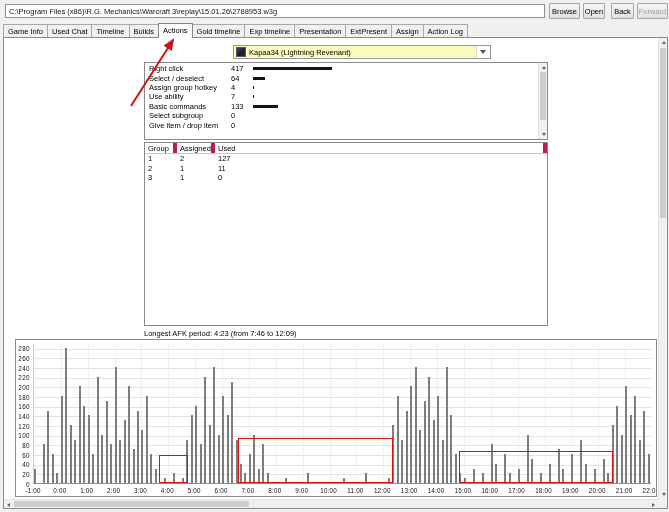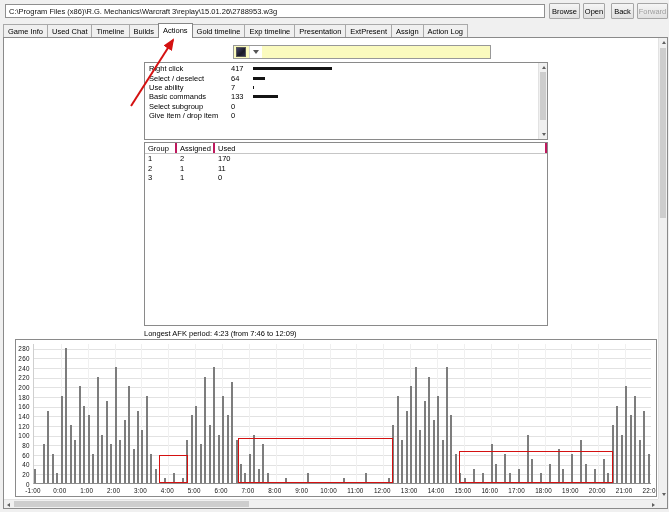--- a/index.html
+++ b/index.html
@@ -48,21 +48,21 @@
 .sb-thumb{position:absolute;background:#cdcdcd}
 .tri{display:block;width:0;height:0}
 .tri-up{border-left:2.5px solid transparent;border-right:2.5px solid transparent;border-bottom:3.5px solid #606060}
 .tri-down{border-left:2.5px solid transparent;border-right:2.5px solid transparent;border-top:3.5px solid #606060}
 .tri-left{border-top:2.5px solid transparent;border-bottom:2.5px solid transparent;border-right:3.5px solid #606060}
 .tri-right{border-top:2.5px solid transparent;border-bottom:2.5px solid transparent;border-left:3.5px solid #606060}
 
 
 .groups-table{position:absolute;left:140px;top:104px;width:404px;height:184px;border:1px solid #8a8a8a;background:#fff;font-size:7.5px;overflow:hidden}
 .ghead{display:flex;height:11px;align-items:center;border-bottom:1px solid #c6c6c6}
-.ghead .gcol{border-right:2px solid #be185d;height:100%;display:flex;align-items:center}
+.ghead .gcol{border-right:4px solid #be185d;height:100%;display:flex;align-items:center}
 .grow{display:flex;height:9.5px;align-items:center}
 .gcol0{width:32px;padding-left:3px}
 .gcol1{width:38px;padding-left:3px}
 .gcol2{flex:1;padding-left:3px}
 
 
 .afk-text{position:absolute;left:140px;top:291px;font-size:7.5px}
 
 
 .chart{position:absolute;left:11px;top:301px;width:642px;height:158px;border:1px solid #8a8a8a;background:#fff;overflow:hidden}
@@ -101,34 +101,40 @@
     <div class="tab">Presentation</div>
     <div class="tab">ExtPresent</div>
     <div class="tab">Assign</div>
     <div class="tab">Action Log</div>
   </div>
 
 <div class="panel">
 
   <div class="combo">
     <span class="player-icon"></span>
+    <span class="combo-text">Kapaa34 (Lightning Revenant)</span>
     <span class="combo-btn"></span>
   </div>
 
   <div class="stats-list">
     <div class="stats-rows">
         <div class="stat-row">
           <div class="stat-label">Right click</div>
           <div class="stat-value">417</div>
           <div class="stat-bar" style="width: 79.23px;"></div>
         </div>
         <div class="stat-row">
           <div class="stat-label">Select / deselect</div>
           <div class="stat-value">64</div>
           <div class="stat-bar" style="width: 12.16px;"></div>
+        </div>
+        <div class="stat-row">
+          <div class="stat-label">Assign group hotkey</div>
+          <div class="stat-value">4</div>
+          <div class="stat-bar" style="width: 0.76px;"></div>
         </div>
         <div class="stat-row">
           <div class="stat-label">Use ability</div>
           <div class="stat-value">7</div>
           <div class="stat-bar" style="width: 1.33px;"></div>
         </div>
         <div class="stat-row">
           <div class="stat-label">Basic commands</div>
           <div class="stat-value">133</div>
           <div class="stat-bar" style="width: 25.27px;"></div>
@@ -156,21 +162,21 @@
   <div class="groups-table">
     <div class="ghead">
         <div class="gcol gcol0">Group</div>
         <div class="gcol gcol1">Assigned</div>
         <div class="gcol gcol2">Used</div>
       </div>
     <div>
         <div class="grow">
           <div class="gcol gcol0">1</div>
           <div class="gcol gcol1">2</div>
-          <div class="gcol gcol2">170</div>
+          <div class="gcol gcol2">127</div>
         </div>
         <div class="grow">
           <div class="gcol gcol0">2</div>
           <div class="gcol gcol1">1</div>
           <div class="gcol gcol2">11</div>
         </div>
         <div class="grow">
           <div class="gcol gcol0">3</div>
           <div class="gcol gcol1">1</div>
           <div class="gcol gcol2">0</div>

